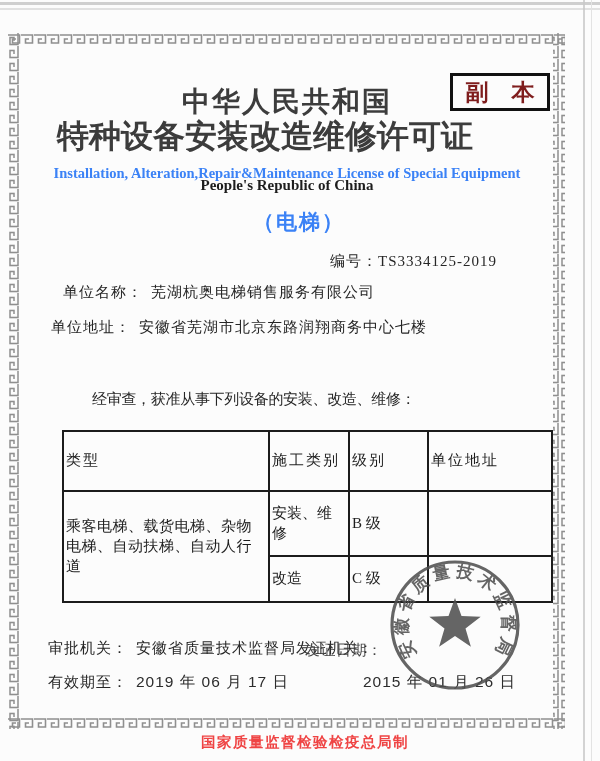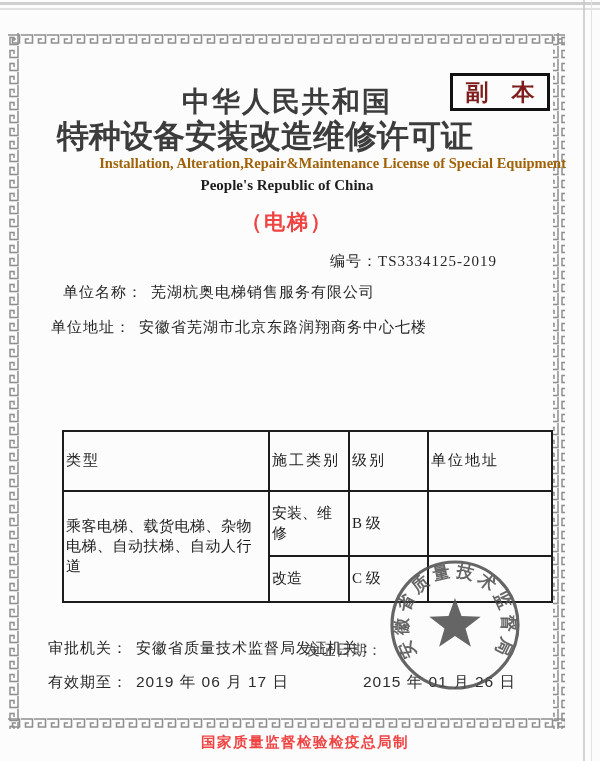--- a/index.html
+++ b/index.html
@@ -18,26 +18,26 @@
   
   .copy-badge{
     left:450px;top:73px;width:94px;height:32px;
     border:3px solid #111;display:flex;align-items:center;justify-content:center;
     font-size:23px;font-weight:bold;color:#7f1d1d;line-height:1;
   }
   .title-cn1{left:8px;top:83px;width:558px;text-align:center;
     font-size:28px;font-weight:bold;letter-spacing:2px;color:#3c3c3c;}
   .title-cn2{left:8px;top:115px;width:514px;text-align:center;white-space:nowrap;
     font-size:32px;font-weight:bold;color:#3c3c3c;}
-  .title-en1{left:8px;top:155px;width:558px;text-align:right;white-space:nowrap;
-    font-size:14.5px;font-weight:bold;color:#a16207;}
+  .title-en1{left:8px;top:165px;width:558px;text-align:center;white-space:nowrap;
+    font-size:14.5px;font-weight:bold;color:#3b82f6;}
   .title-en2{left:8px;top:177px;width:558px;text-align:center;
     font-size:15px;font-weight:bold;color:#1d1d1d;}
-  .eq-type{left:8px;top:208px;width:558px;text-align:center;
-    font-size:21px;font-weight:bold;letter-spacing:2px;color:#ef4444;}
+  .eq-type{left:20px;top:208px;width:558px;text-align:center;
+    font-size:21px;font-weight:bold;letter-spacing:2px;color:#3b82f6;}
   .line{font-size:15px;color:#262626;letter-spacing:1px;white-space:nowrap;}
   .no-line{left:330px;top:252px;}
   .unit-name{left:63px;top:283px;}
   .unit-addr{left:51px;top:318px;}
   .intro{left:92px;top:390px;font-size:15px;letter-spacing:-0.3px;color:#262626;white-space:nowrap;}
   .gap{display:inline-block;width:8px;}
   
   table.eq{
     position:absolute;left:62px;top:430px;width:489px;
     border-collapse:collapse;table-layout:fixed;
@@ -102,20 +102,21 @@
     <span>编号：</span><span>TS3334125-2019</span>
   </div>
 
   <div class="abs line unit-name">
     <span>单位名称：</span><span class="gap"></span><span>芜湖杭奥电梯销售服务有限公司</span>
   </div>
   <div class="abs line unit-addr">
     <span>单位地址：</span><span class="gap"></span><span>安徽省芜湖市北京东路润翔商务中心七楼</span>
   </div>
 
+  <div class="abs intro">经审查，获准从事下列设备的安装、改造、维修：</div>
 
   <table class="eq">
     <colgroup>
       <col style="width:206px">
         <col style="width:80px">
         <col style="width:79px">
         <col style="width:124px">
     </colgroup>
     <tbody>
         <tr>

